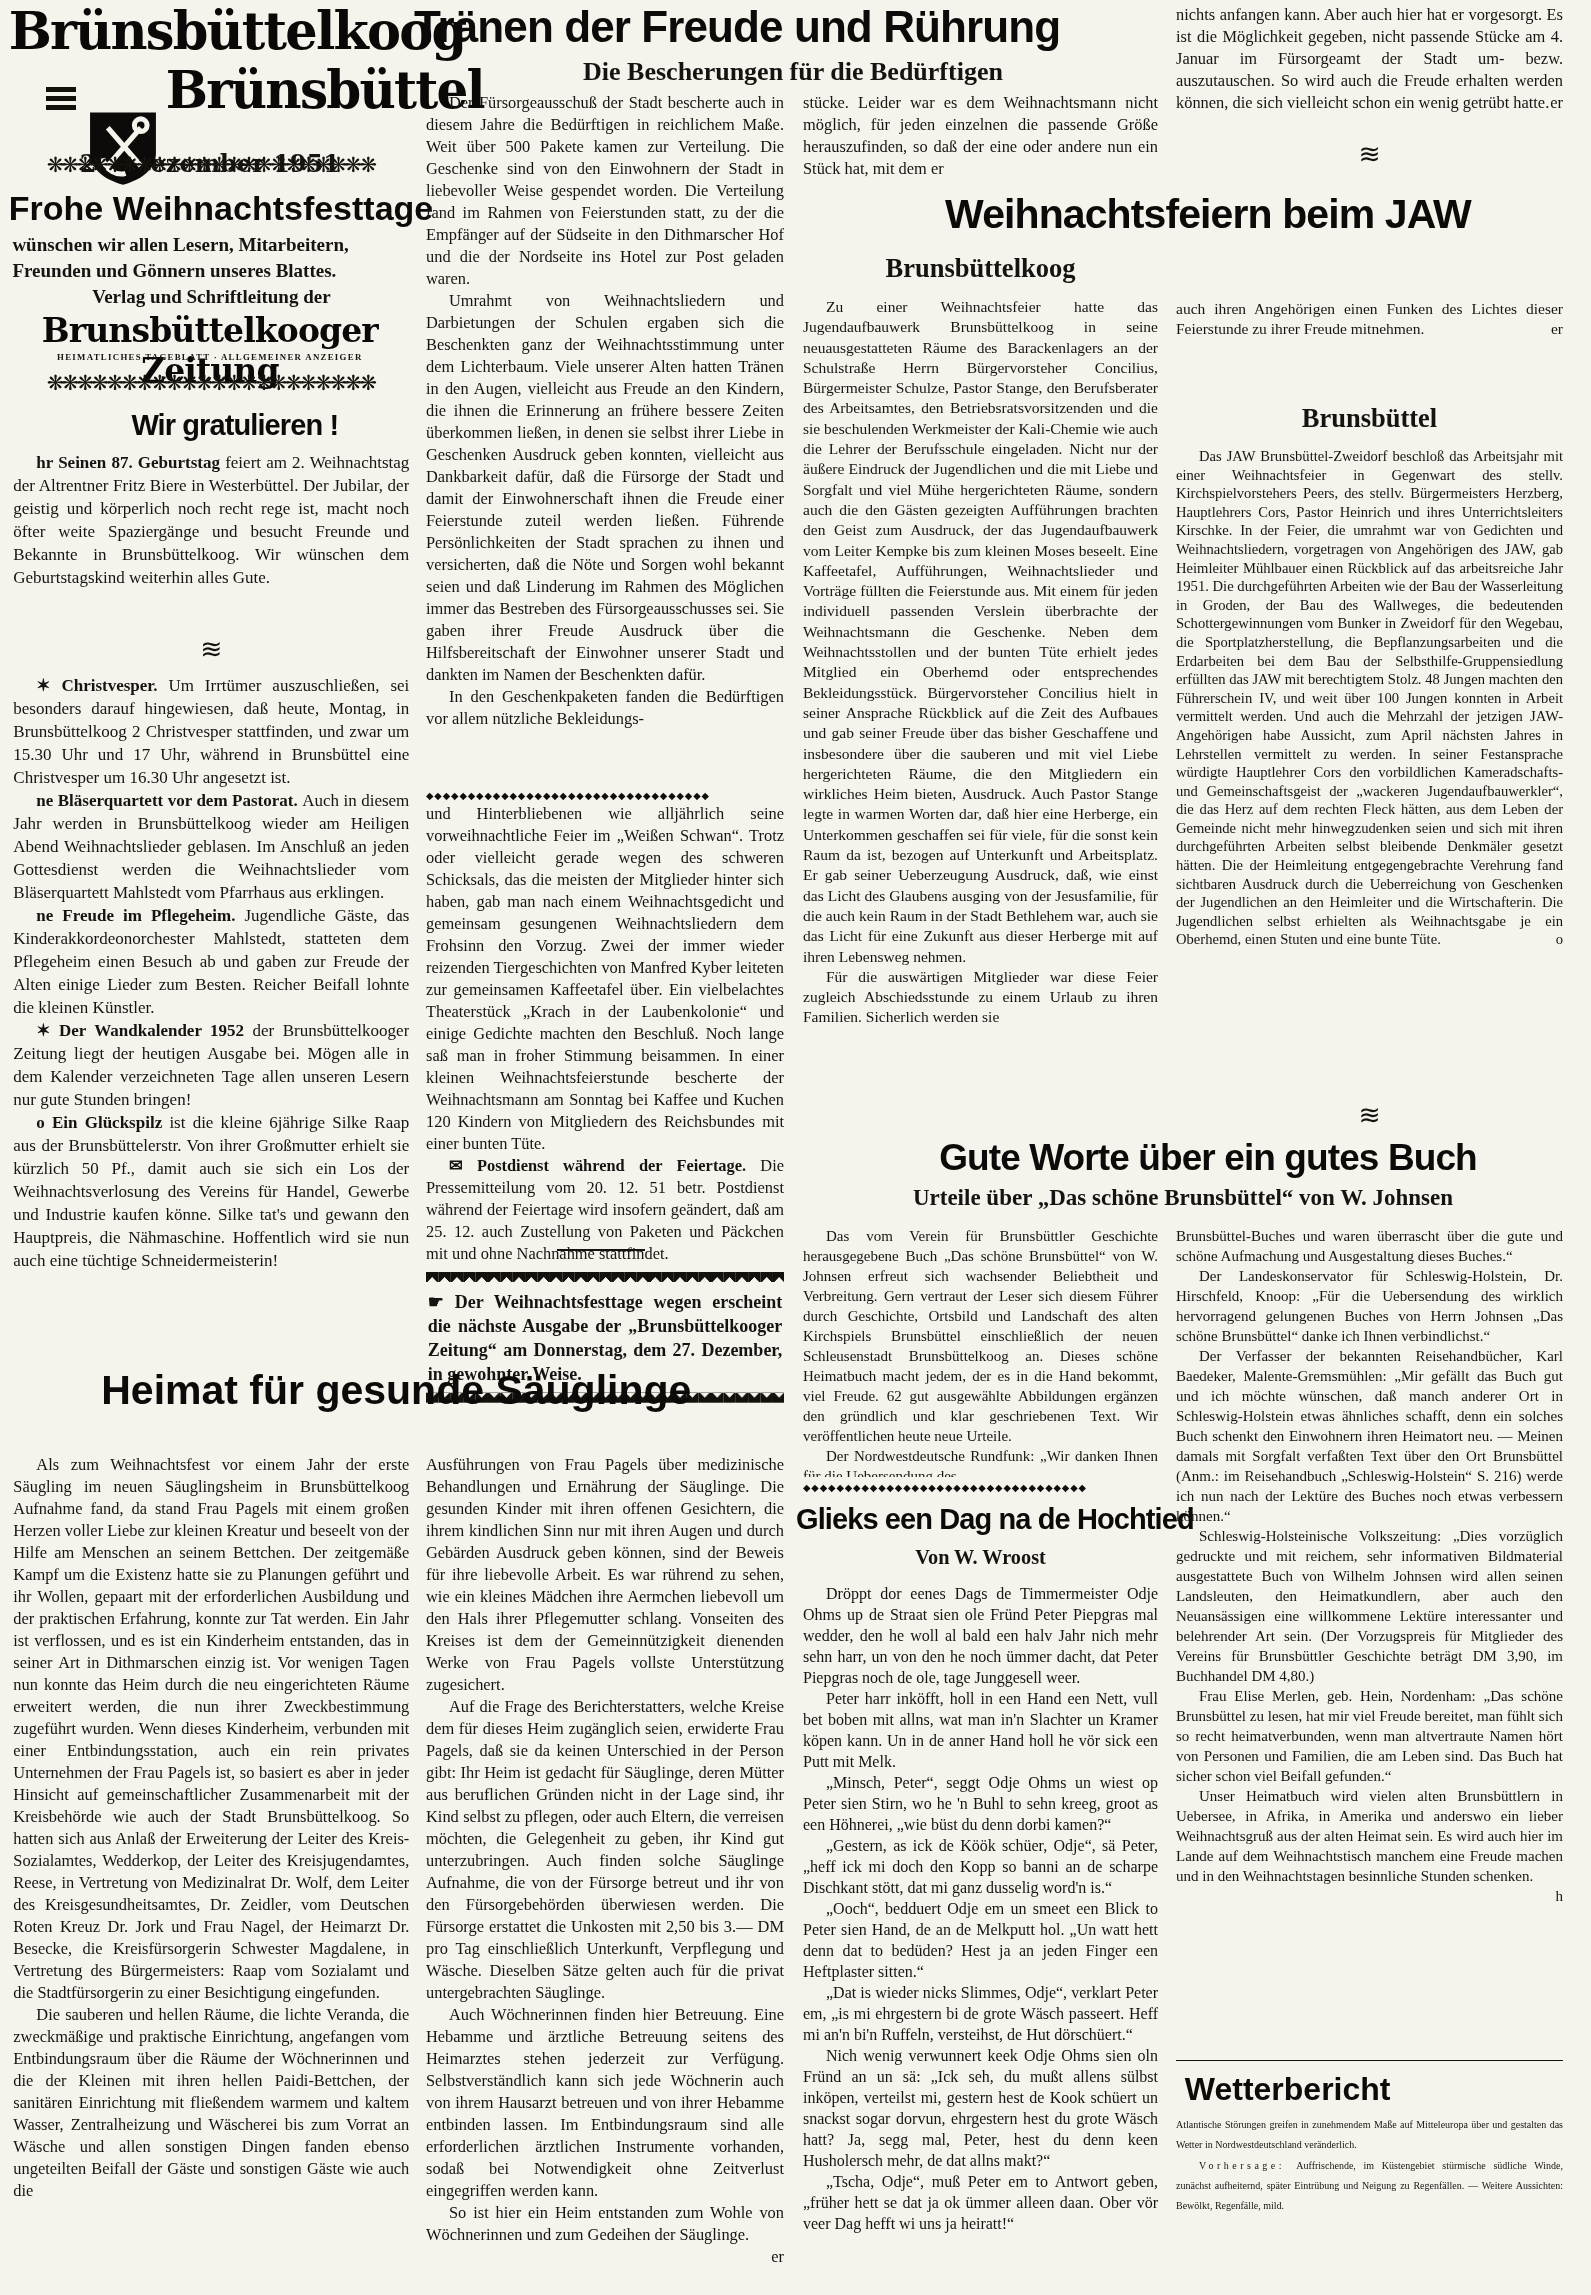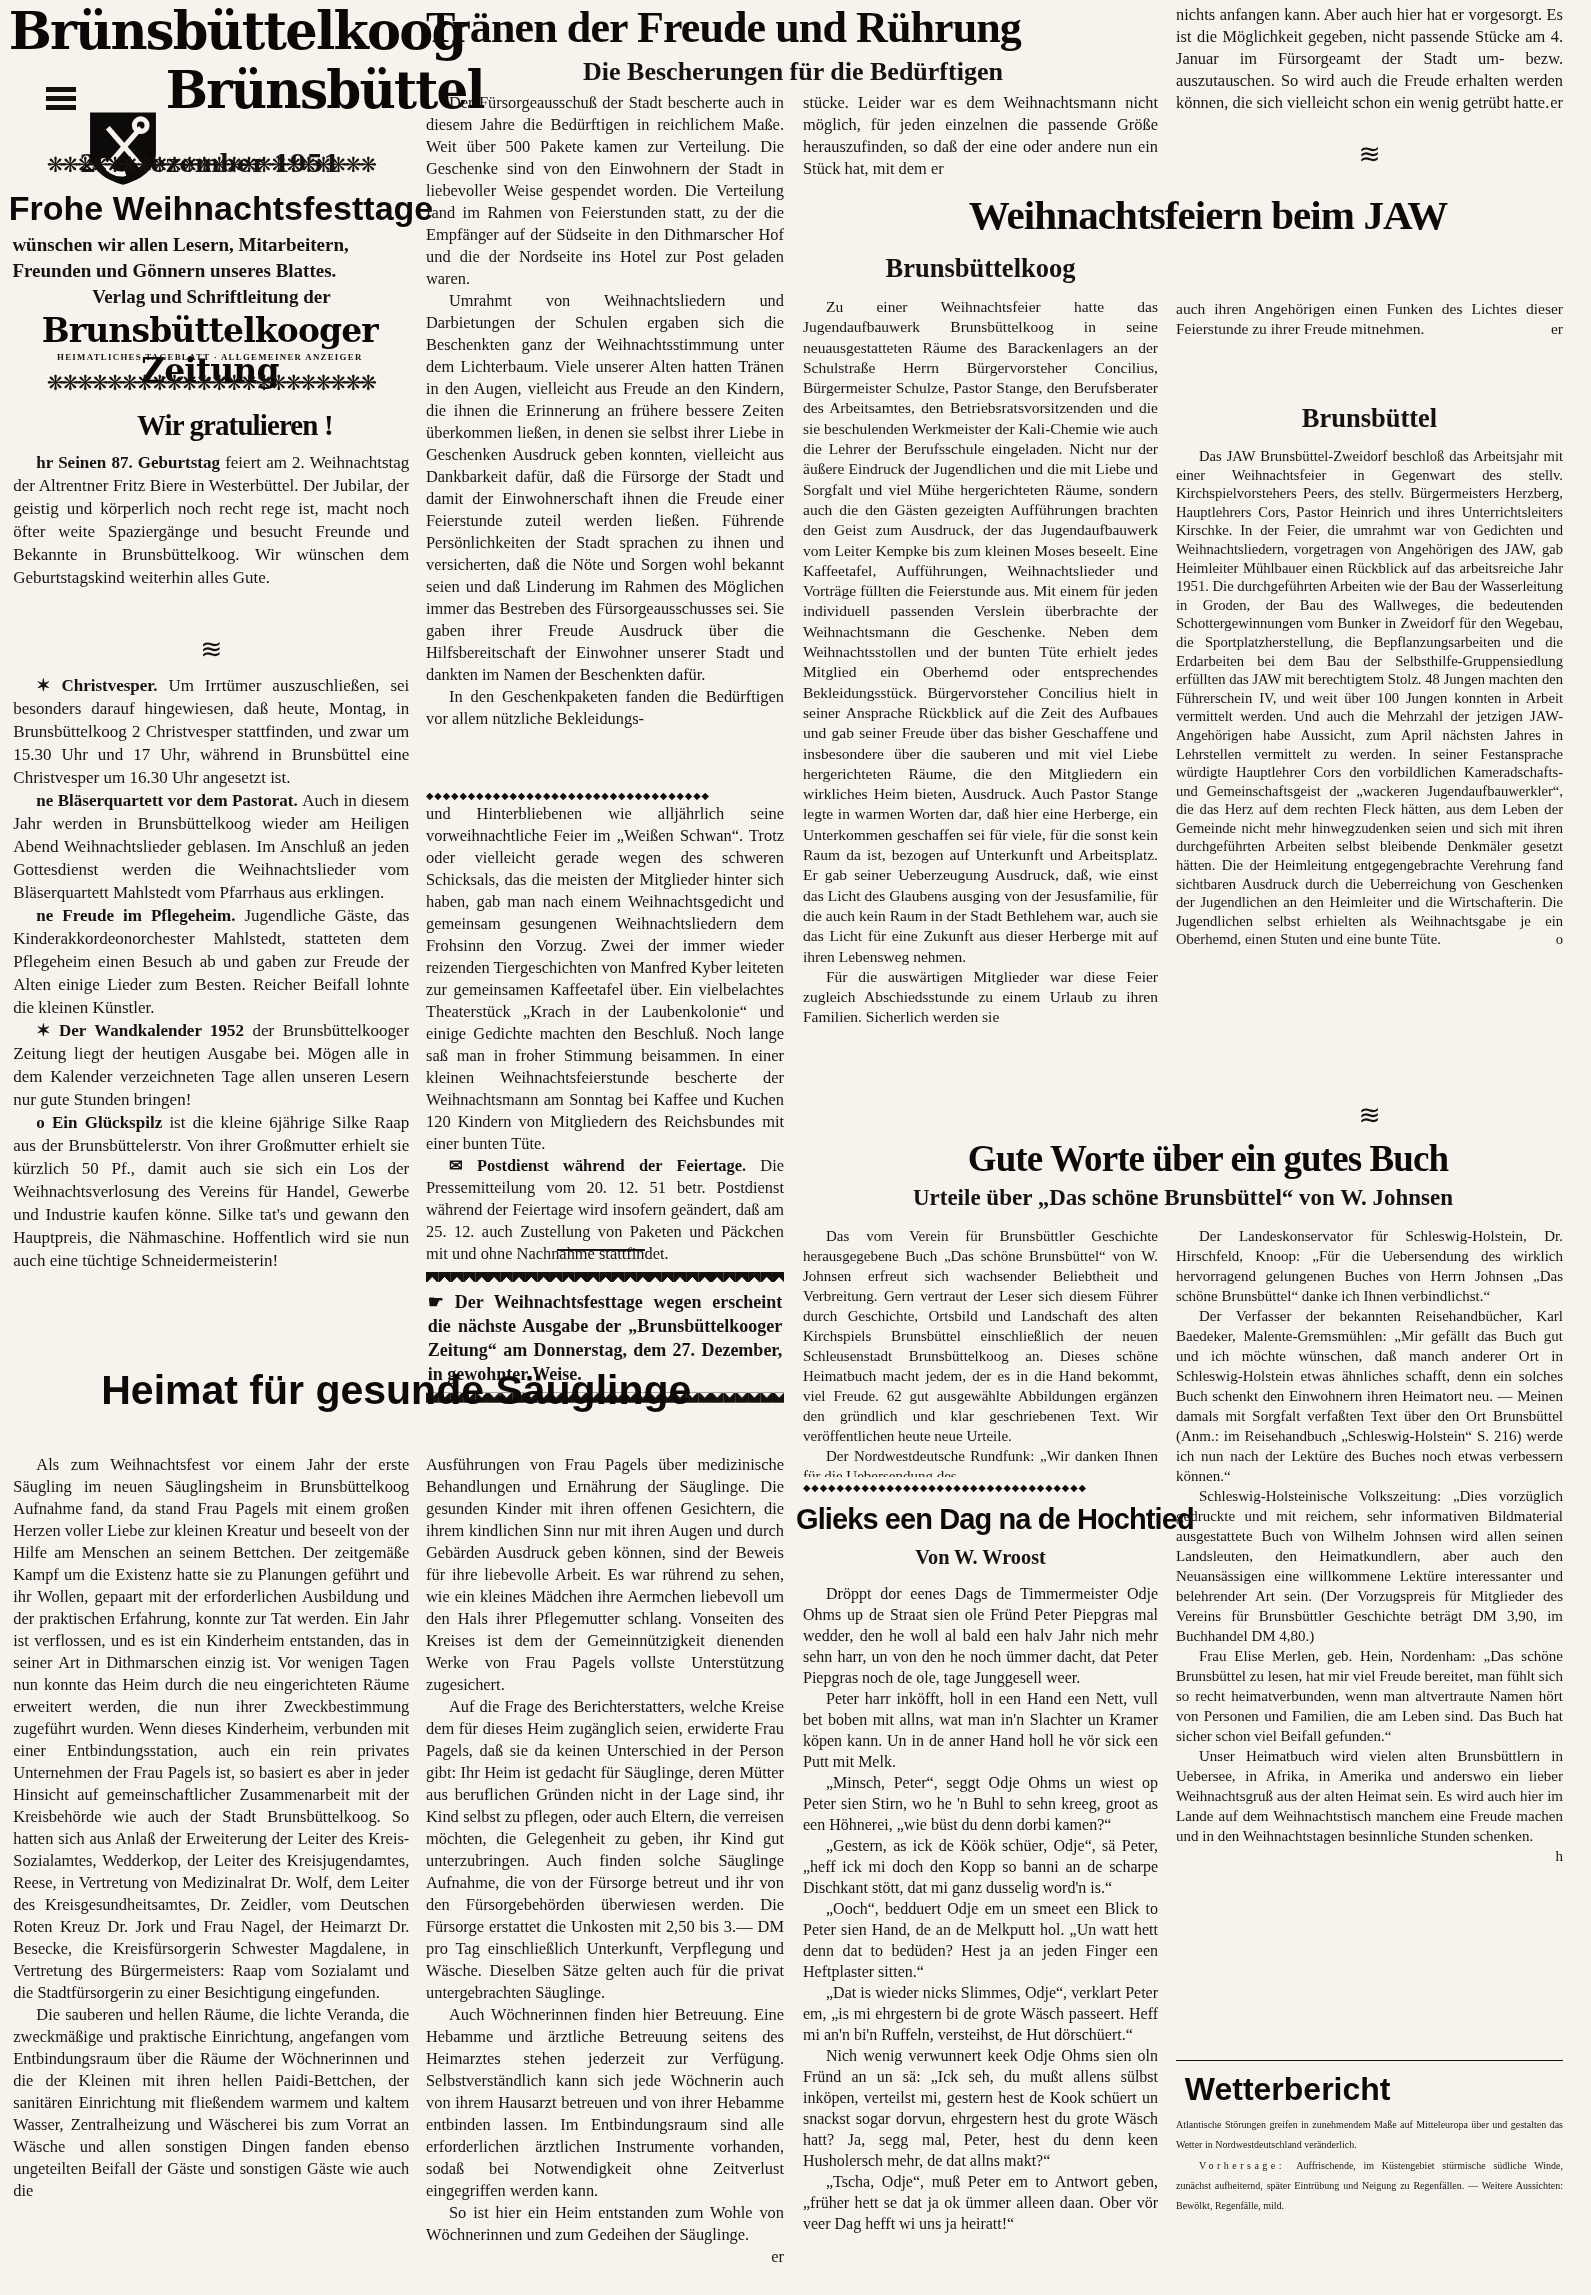--- a/index.html
+++ b/index.html
@@ -15,21 +15,21 @@
   .spaced{letter-spacing:3.5px;}
   
   .t-std{font-size:16.4px;line-height:22px;}
   .t-left{font-size:17px;line-height:23px;}
   .t-jawk{font-size:15.5px;line-height:20.3px;}
   .t-jawb{font-size:14.6px;line-height:18.6px;}
   .t-buch{font-size:15px;line-height:20px;}
   .t-glk{font-size:16px;line-height:21px;}
   .t-wet{font-size:10px;line-height:20.3px;}
   
-  .h-serif{font-family:Liberation Serif, serif;font-weight:bold;text-align:center;
+  .h-serif{font-family:Liberation Sans, sans-serif;font-weight:bold;text-align:center;
            letter-spacing:-0.9px;white-space:nowrap;color:#0c0b0a;padding-left:25px;}
   .h-sans{font-family:"Liberation Sans",sans-serif;font-weight:bold;text-align:center;
           white-space:nowrap;color:#0c0b0a;}
   .subhead{font-family:Liberation Serif, serif;font-weight:bold;text-align:center;white-space:nowrap;}
   
   .fraktur{font-family:"DejaVu Serif",serif;font-weight:900;letter-spacing:-1.8px;
            transform:scaleY(1.04);color:#0a0908;}
   .m-logo1{font-size:51px;text-align:center;}
   .m-logo2{font-size:48px;display:inline-block;vertical-align:middle;}
   .m-date{font-size:24px;font-weight:bold;text-align:center;font-family:"DejaVu Serif",serif;}
@@ -156,20 +156,21 @@
   </div>
 <div class="abs squiggle" style="left:1176px;top:1104px;width:387px;">≋</div>
 
 <div class="abs h-serif" style="left:803px;top:1137px;width:760px;font-size:37px;">Gute Worte über ein gutes Buch</div>
 <div class="abs subhead" style="left:803px;top:1185px;width:760px;font-size:23px;">Urteile über „Das schöne Brunsbüttel“ von W. Johnsen</div>
 <div class="abs col t-buch" style="left:803px;top:1226px;width:355px;height:251px;">
     <p>Das vom Verein für Brunsbüttler Geschichte herausgegebene Buch „Das schöne Brunsbüttel“ von W. Johnsen erfreut sich wachsender Beliebtheit und Verbreitung. Gern vertraut der Leser sich diesem Führer durch Geschichte, Ortsbild und Landschaft des alten Kirchspiels Brunsbüttel einschließlich der neuen Schleusenstadt Brunsbüttelkoog an. Dieses schöne Heimatbuch macht jedem, der es in die Hand bekommt, viel Freude. 62 gut ausgewählte Abbildungen ergänzen den gründlich und klar geschriebenen Text. Wir veröffentlichen heute neue Urteile.</p>
     <p>Der Nordwestdeutsche Rundfunk: „Wir danken Ihnen für die Uebersendung des</p>
   </div>
 <div class="abs col t-buch" style="left:1176px;top:1226px;width:387px;height:806px;">
+    <p class="ni">Brunsbüttel-Buches und waren überrascht über die gute und schöne Aufmachung und Ausgestaltung dieses Buches.“</p>
     <p>Der Landeskonservator für Schleswig-Holstein, Dr. Hirschfeld, Knoop: „Für die Uebersendung des wirklich hervorragend gelungenen Buches von Herrn Johnsen „Das schöne Brunsbüttel“ danke ich Ihnen verbindlichst.“</p>
     <p>Der Verfasser der bekannten Reisehandbücher, Karl Baedeker, Malente-Gremsmühlen: „Mir gefällt das Buch gut und ich möchte wünschen, daß manch anderer Ort in Schleswig-Holstein etwas ähnliches schafft, denn ein solches Buch schenkt den Einwohnern ihren Heimatort neu. — Meinen damals mit Sorgfalt verfaßten Text über den Ort Brunsbüttel (Anm.: im Reisehandbuch „Schleswig-Holstein“ S. 216) werde ich nun nach der Lektüre des Buches noch etwas verbessern können.“</p>
     <p>Schleswig-Holsteinische Volkszeitung: „Dies vorzüglich gedruckte und mit reichem, sehr informativen Bildmaterial ausgestattete Buch von Wilhelm Johnsen wird allen seinen Landsleuten, den Heimatkundlern, aber auch den Neuansässigen eine willkommene Lektüre interessanter und belehrender Art sein. (Der Vorzugspreis für Mitglieder des Vereins für Brunsbüttler Geschichte beträgt DM 3,90, im Buchhandel DM 4,80.)</p>
     <p>Frau Elise Merlen, geb. Hein, Nordenham: „Das schöne Brunsbüttel zu lesen, hat mir viel Freude bereitet, man fühlt sich so recht heimatverbunden, wenn man altvertraute Namen hört von Personen und Familien, die am Leben sind. Das Buch hat sicher schon viel Beifall gefunden.“</p>
     <p>Unser Heimatbuch wird vielen alten Brunsbüttlern in Uebersee, in Afrika, in Amerika und anderswo ein lieber Weihnachtsgruß aus der alten Heimat sein. Es wird auch hier im Lande auf dem Weihnachtstisch manchem eine Freude machen und in den Weihnachtstagen besinnliche Stunden schenken.<span class="sig">h</span></p>
   </div>
 
 <div class="abs diamonds" style="left:803px;top:1482px;width:355px;">◆◆◆◆◆◆◆◆◆◆◆◆◆◆◆◆◆◆◆◆◆◆◆◆◆◆◆◆◆◆◆◆◆◆</div>
 <div class="abs h-sans" style="left:796px;top:1503px;width:370px;font-size:29px;letter-spacing:-0.9px;">Glieks een Dag na de Hochtied</div>
 <div class="abs subhead" style="left:803px;top:1546px;width:355px;font-size:20.3px;">Von W. Wroost</div>

